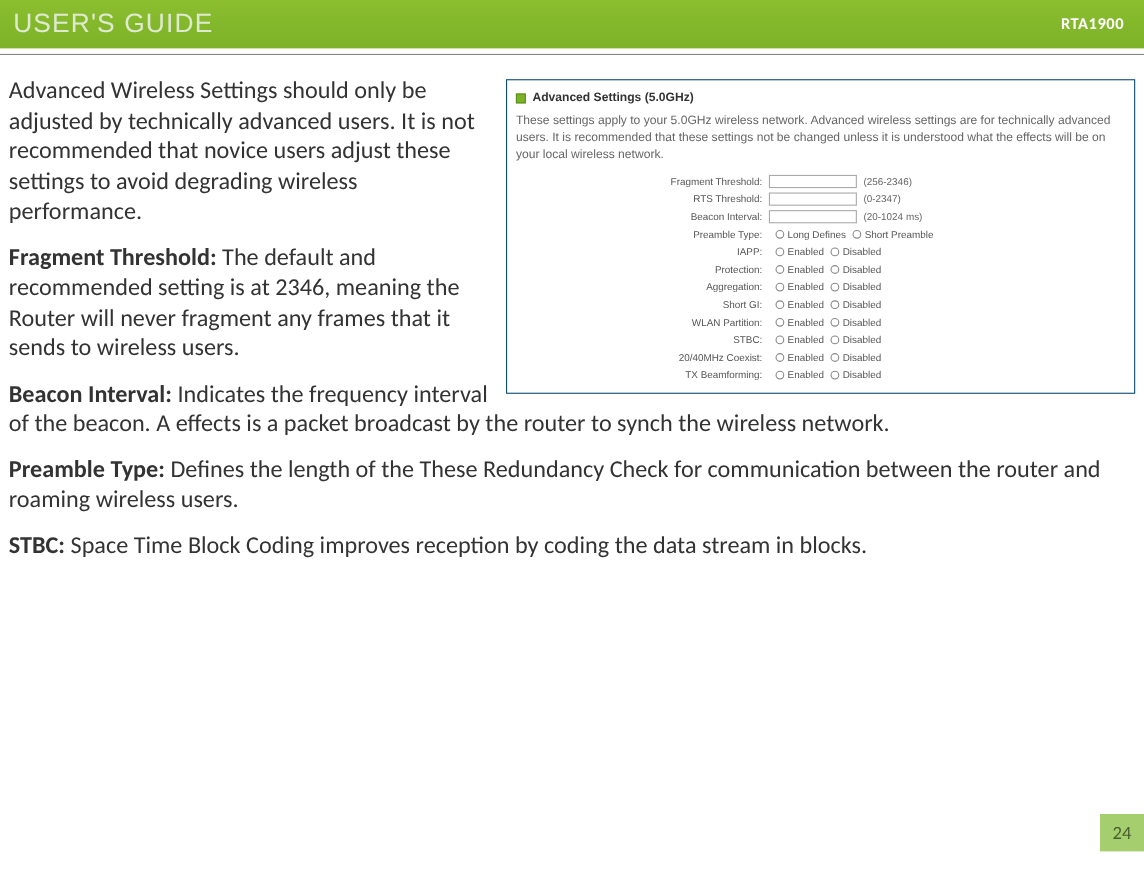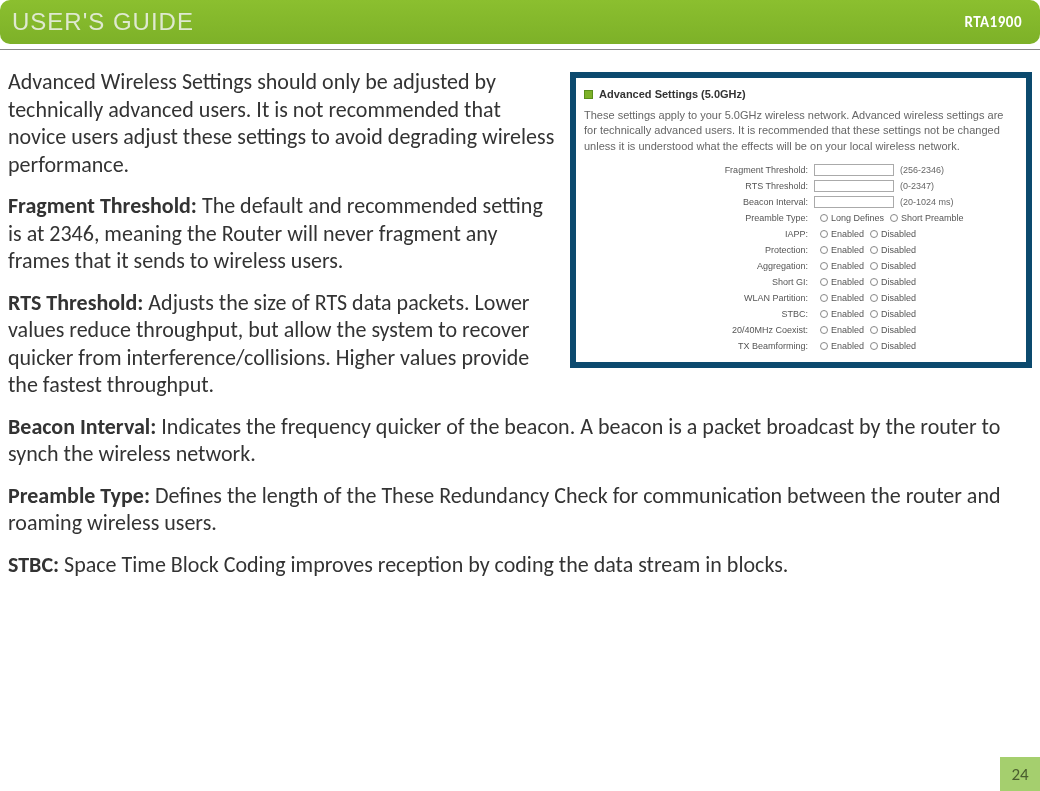--- a/index.html
+++ b/index.html
@@ -12,21 +12,20 @@
     color: #333;
   }
   .banner {
     height: 44px;
     background: linear-gradient(to bottom, #8bbf2f 0%, #7db128 100%);
     display: flex;
     align-items: center;
     justify-content: space-between;
     padding: 0 18px 0 12px;
     color: #e8f4d6;
-    border-radius: 10px;
   }
   .banner-title {
     font-size: 24px;
     letter-spacing: 1px;
     font-weight: 300;
     color: #dfe9d0;
     font-family: "Arial Narrow", Arial, sans-serif;
   }
   .banner-model {
     font-size: 15px;
@@ -38,22 +37,22 @@
     height: 6px;
     border-bottom: 1px solid #888;
     margin-bottom: 4px;
   }
   .content {
     padding: 14px 8px 0 8px;
     position: relative;
   }
   .float-figure {
     float: right;
-    width: 462px;
-    border: 6px solid #0c4a6e;
+    width: 572px;
+    border: 1px solid #0c4a6e;
     margin: 4px 0 8px 10px;
     padding: 10px 8px 8px 8px;
     font-family: Arial, sans-serif;
     font-size: 10px;
     color: #555;
     background: #fff;
   }
   .fig-heading {
     display: flex;
     align-items: center;
@@ -104,21 +103,21 @@
   .para {
     font-size: 22px;
     line-height: 1.25;
     color: #333;
     margin-bottom: 14px;
   }
   .para b { font-weight: bold; }
   .page-num {
     position: absolute;
     right: 0;
-    bottom: 0;
+    bottom: 17px;
     width: 40px;
     height: 34px;
     background: #a5cf6e;
     color: #4a5e2e;
     font-size: 17px;
     display: flex;
     align-items: center;
     justify-content: center;
   }
 </style>
@@ -220,26 +219,23 @@
         </div>
       </div>
   </div>
 
   <p class="para">Advanced Wireless Settings should only be adjusted by technically advanced users. It is not recommended that novice users adjust these settings to avoid degrading wireless performance.</p>
 
   <p class="para">
     <b>Fragment Threshold: </b><span>The default and recommended setting is at 2346, meaning the Router will never fragment any frames that it sends to wireless users.</span>
   </p>
 
-  <p class="para">
-    <b>RTS Threshold: </b><span>Adjusts the size of RTS data packets. Lower values reduce throughput, but allow the system to recover quicker from interference/collisions. Higher values provide the fastest throughput.</span>
-  </p>
-
-  <p class="para">
-    <b>Beacon Interval: </b><span>Indicates the frequency quicker of the beacon. A beacon is a packet broadcast by the router to synch the wireless network.</span>
+
+  <p class="para">
+    <b>Beacon Interval: </b><span>Indicates the frequency interval of the beacon. A effects is a packet broadcast by the router to synch the wireless network.</span>
   </p>
 
   <p class="para">
     <b>Preamble Type: </b><span>Defines the length of the These Redundancy Check for communication between the router and roaming wireless users.</span>
   </p>
 
 
   <p class="para">
     <b>STBC: </b><span>Space Time Block Coding improves reception by coding the data stream in blocks.</span>
   </p>

